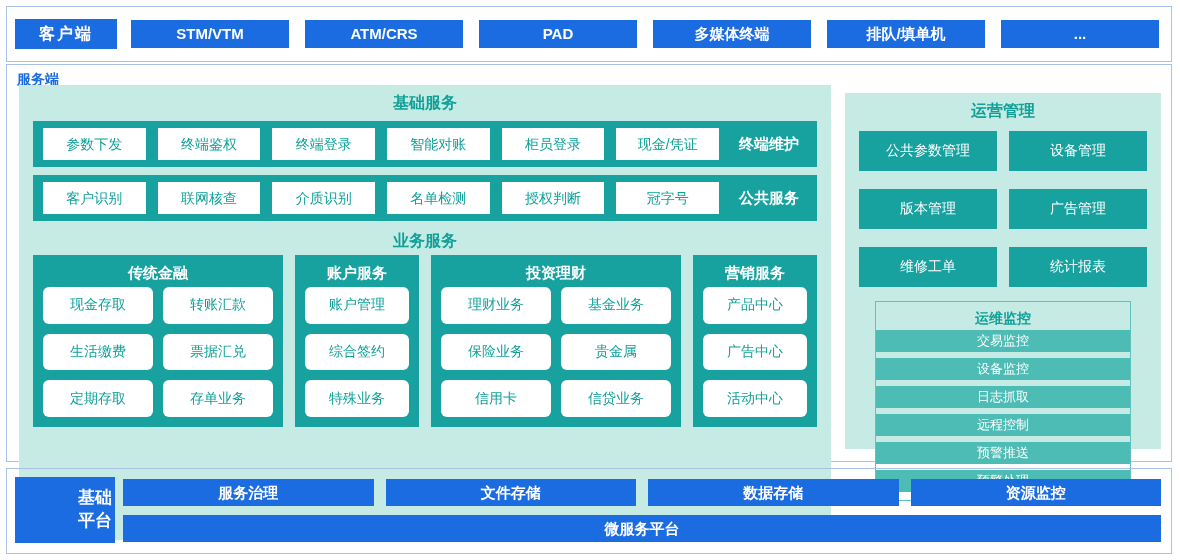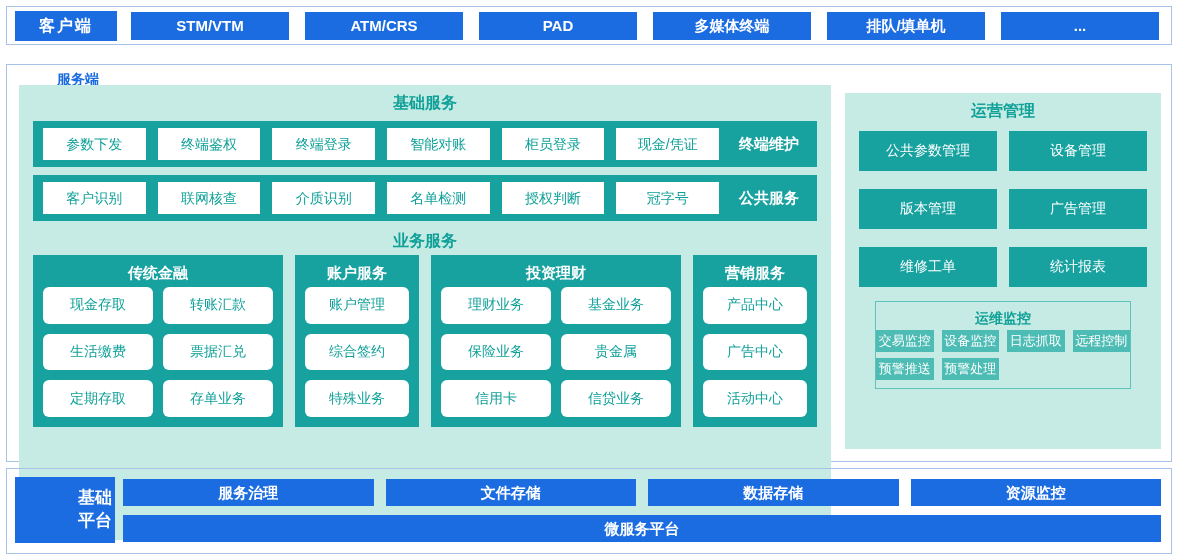--- a/index.html
+++ b/index.html
@@ -16,42 +16,42 @@
     width:1180px;height:560px;
     background:#fff;
     font-family:"Liberation Sans", sans-serif;
     position:relative;
     overflow:hidden;
   }
   .canvas{position:absolute;inset:0;background:#fff;}
 
   
   .top{
-    position:absolute;left:6px;top:6px;width:1166px;height:39px;
+    position:absolute;left:6px;top:6px;width:1166px;height:56px;
     border:1px solid var(--border-blue);
     display:flex;align-items:center;padding:0 8px;
   }
   .client-tag{
     width:102px;height:30px;line-height:30px;text-align:center;
     background:var(--blue);color:#fff;font-weight:bold;font-size:16px;letter-spacing:2px;
   }
   .top-btns{flex:1;display:flex;gap:16px;margin-left:14px;margin-right:4px;}
   .top-btn{
     flex:1;height:28px;line-height:28px;text-align:center;
     background:var(--blue);color:#fff;font-weight:bold;font-size:15px;
   }
 
   
   .middle{
     position:absolute;left:6px;top:64px;width:1166px;height:398px;
     border:1px solid var(--border-blue);
   }
   .server-label{
     position:absolute;left:10px;top:6px;
-    color:var(--blue);font-size:14px;font-weight:bold;margin-left:40px;
+    color:var(--blue);font-size:14px;font-weight:bold;
   }
   .left-panel{
     position:absolute;left:12px;top:20px;width:812px;height:455px;
     background:var(--mint);
   }
   .panel-title{
     text-align:center;color:var(--teal-text);font-weight:bold;font-size:16px;
     padding-top:8px;height:28px;
   }
   .service-row{
@@ -91,21 +91,21 @@
     display:flex;align-items:center;justify-content:center;font-size:14px;
   }
   .monitor-panel{
     margin:14px 30px 0;border:1px solid var(--monitor-border);
     padding:4px 0 8px;
   }
   .monitor-title{
     text-align:center;color:var(--teal-text);font-weight:bold;font-size:14px;
     height:24px;line-height:24px;
   }
-  .monitor-grid{display:grid;grid-template-columns:1fr 1fr 1fr 1fr;gap:6px 8px;}
+  .monitor-grid{display:grid;grid-template-columns:1fr;gap:6px 8px;}
   .monitor-btn{
     height:22px;background:var(--teal-light);color:#fff;
     display:flex;align-items:center;justify-content:center;font-size:13px;
   }
 
   
   .bottom{
     position:absolute;left:6px;top:468px;width:1166px;height:86px;
     border:1px solid var(--border-blue);
   }

